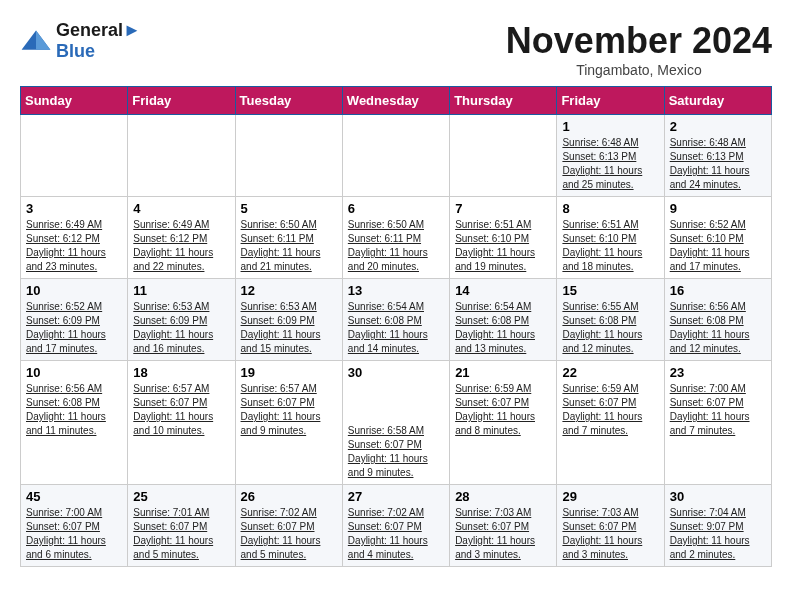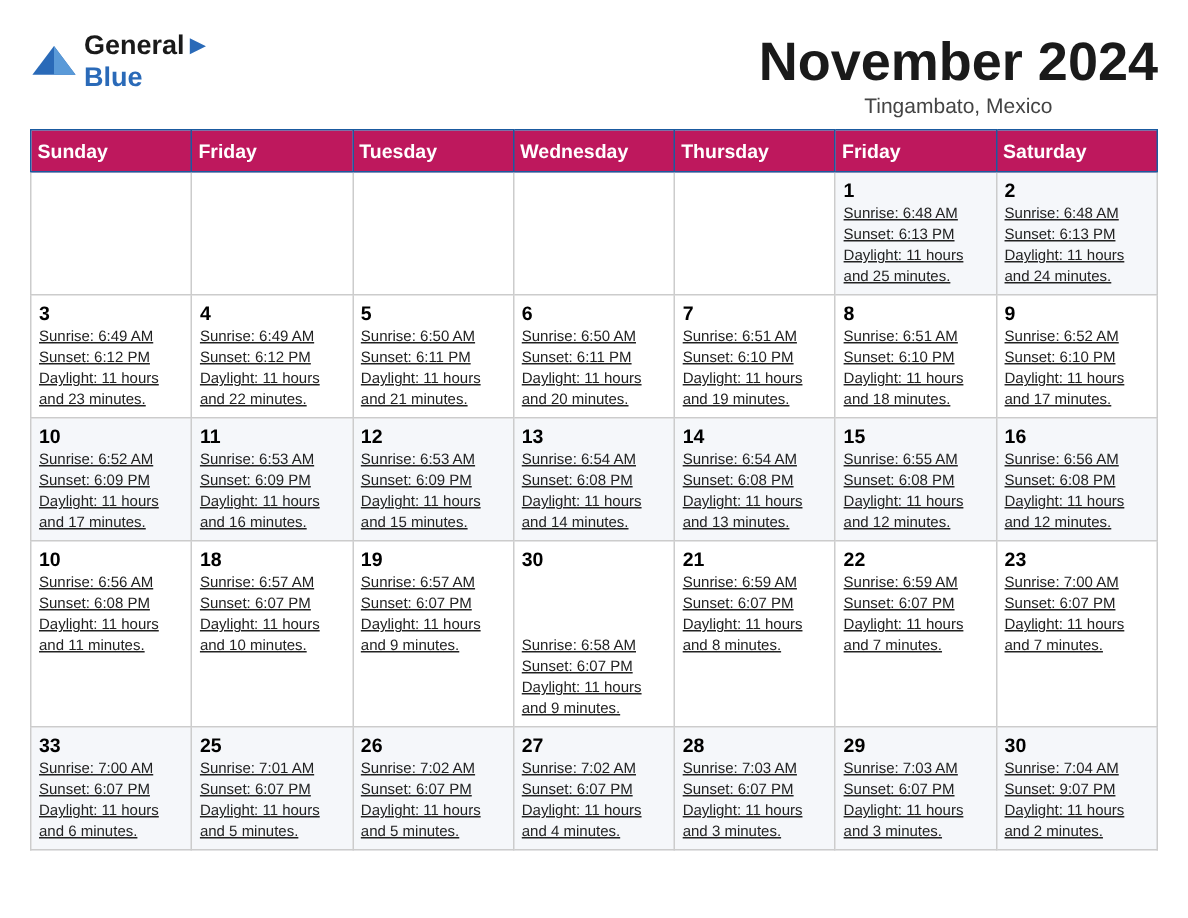--- a/index.html
+++ b/index.html
@@ -259,21 +259,21 @@
         </td>
         <td>
           <span class="day-num">23</span>
           <div class="day-info" style="white-space: pre-line;">Sunrise: 7:00 AM
 Sunset: 6:07 PM
 Daylight: 11 hours and 7 minutes.</div>
         </td>
       </tr>
       <tr>
         <td>
-          <span class="day-num">33</span>
+          <span class="day-num">45</span>
           <div class="day-info" style="white-space: pre-line;">Sunrise: 7:00 AM
 Sunset: 6:07 PM
 Daylight: 11 hours and 6 minutes.</div>
         </td>
         <td>
           <span class="day-num">25</span>
           <div class="day-info" style="white-space: pre-line;">Sunrise: 7:01 AM
 Sunset: 6:07 PM
 Daylight: 11 hours and 5 minutes.</div>
         </td>

